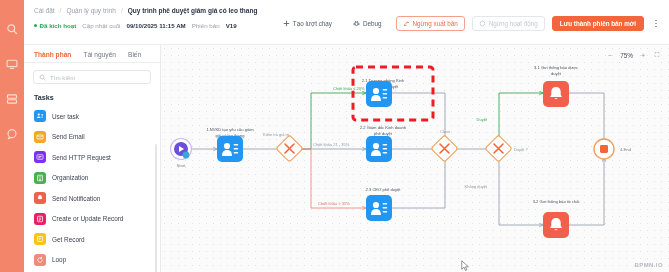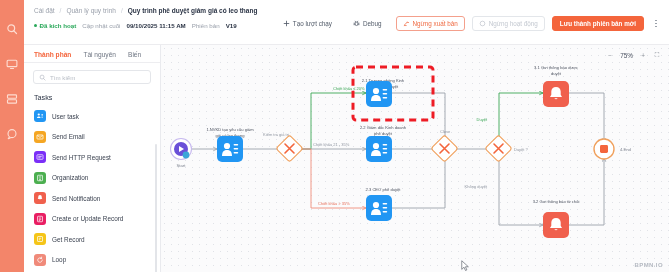--- a/index.html
+++ b/index.html
@@ -93,21 +93,21 @@
     height: 14px; border: 1px solid #e4e6ea; border-radius: 3px;
     display: flex; align-items: center; gap: 4px; padding: 0 5px; background: #fff;
   }
   .search svg { width: 7px; height: 7px; flex: 0 0 7px; color: #b7bcc5; }
   .search input {
     border: none; outline: none; font-size: 6.2px; color: #8e949e;
     font-family: "Liberation Sans", sans-serif; width: 100%; background: transparent;
   }
   .search input::placeholder { color: #b9bec6; }
 
-  .sec-title { font-size: 7.2px; font-weight: normal; color: #2b3445; padding: 4px 10px 4px 10px; }
+  .sec-title { font-size: 7.2px; font-weight: bold; color: #2b3445; padding: 4px 10px 4px 10px; }
 
   .tasklist { flex: 1; overflow: hidden; padding-left: 10px; position: relative; }
   .task { display: flex; align-items: center; gap: 6px; height: 20.5px; cursor: grab; }
   .tico {
     width: 12px; height: 12px; border-radius: 3px; flex: 0 0 12px;
     display: flex; align-items: center; justify-content: center; color: #fff;
   }
   .tico svg { width: 8px; height: 8px; display: block; }
   .tlabel { font-size: 6.4px; color: #3b4250; white-space: nowrap; }
 

